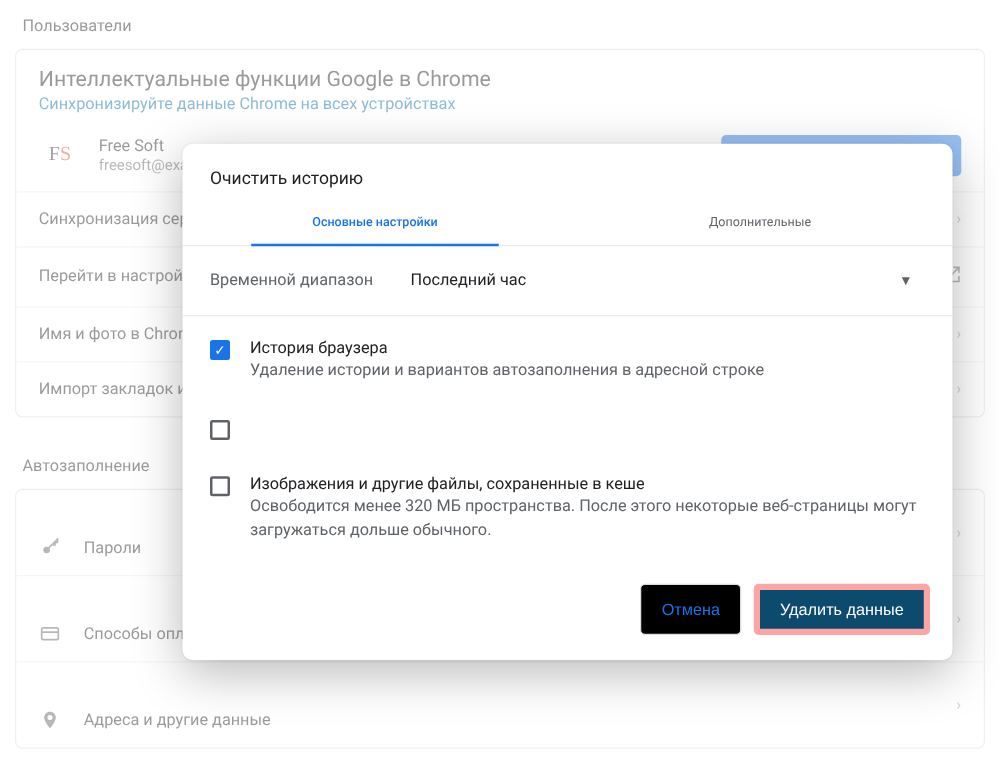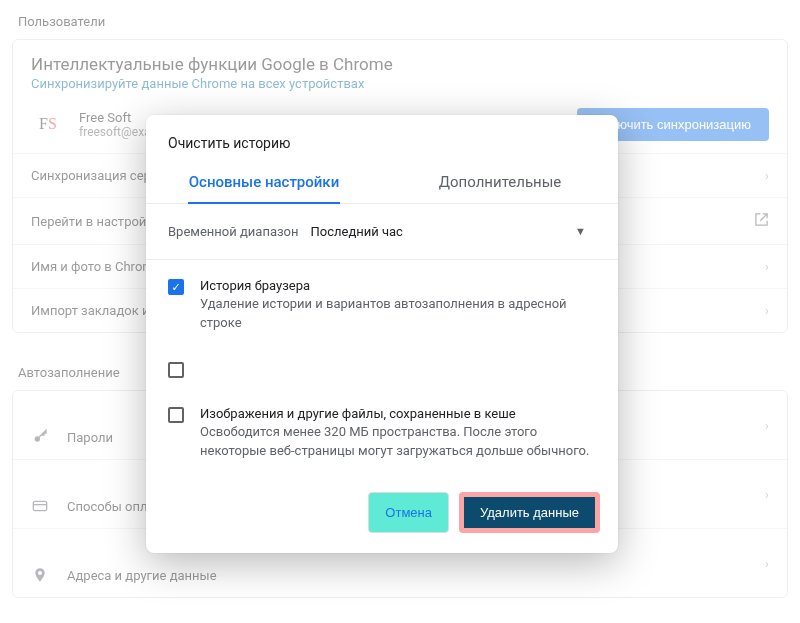--- a/index.html
+++ b/index.html
@@ -84,54 +84,55 @@
   .ic { width: 18px; display:flex; justify-content:center; color:#5f6368; font-size:15px; }
 
   
   .scrim {
     position: absolute; inset: 0;
     background: rgba(255,255,255,0.55);
   }
   .dialog {
     position: absolute;
     left: 146px; top: 115px;
-    width: 472px;
+    width: 616px;
     background: #fff;
     border-radius: 8px;
     box-shadow: 0 10px 40px rgba(0,0,0,.28), 0 0 0 1px rgba(0,0,0,.03);
     padding-bottom: 4px;
   }
   .dtitle {
     font-size: 14px;
     color: #202124;
     padding: 20px 22px 10px;
   }
   .tabs {
     display: flex;
     border-bottom: 1px solid #e8eaed;
   }
   .tab {
     flex: 1;
     text-align: center;
     padding: 12px 0;
-    font-size: 15px;
+    font-size: 10px;
     color: #5f6368;
     cursor: pointer;
     position: relative;
   }
   .tab.active { color: #1a73e8; font-weight: 500; }
   .tab.active::after {
     content: "";
     position: absolute;
     left: 18%; right: 18%; bottom: -1px;
     height: 2px; background: #1a73e8;
   }
   .rangerow {
     display: flex;
     align-items: center;
+    gap: 18px;
     padding: 14px 22px;
     border-bottom: 1px solid #e8eaed;
   }
   .rangelabel { font-size: 13px; color: #5f6368; }
   .select {
     flex: 1;
     display: flex;
     justify-content: space-between;
     align-items: center;
     padding: 6px 10px 6px 12px;
@@ -170,21 +171,21 @@
     gap: 10px;
     padding: 14px 18px 16px;
   }
   .btn {
     border-radius: 4px;
     padding: 8px 16px;
     font-size: 13px;
     cursor: pointer;
   }
   .btn-outline {
-    background: #5eead4;
+    background: #000000;
     border: 1px solid #dadce0;
     color: #1a73e8;
   }
   .btn-primary {
     background: #0c4a6e;
     border: 5px solid #fca5a5;
     color: #fff;
   }
 </style>
 </head>

